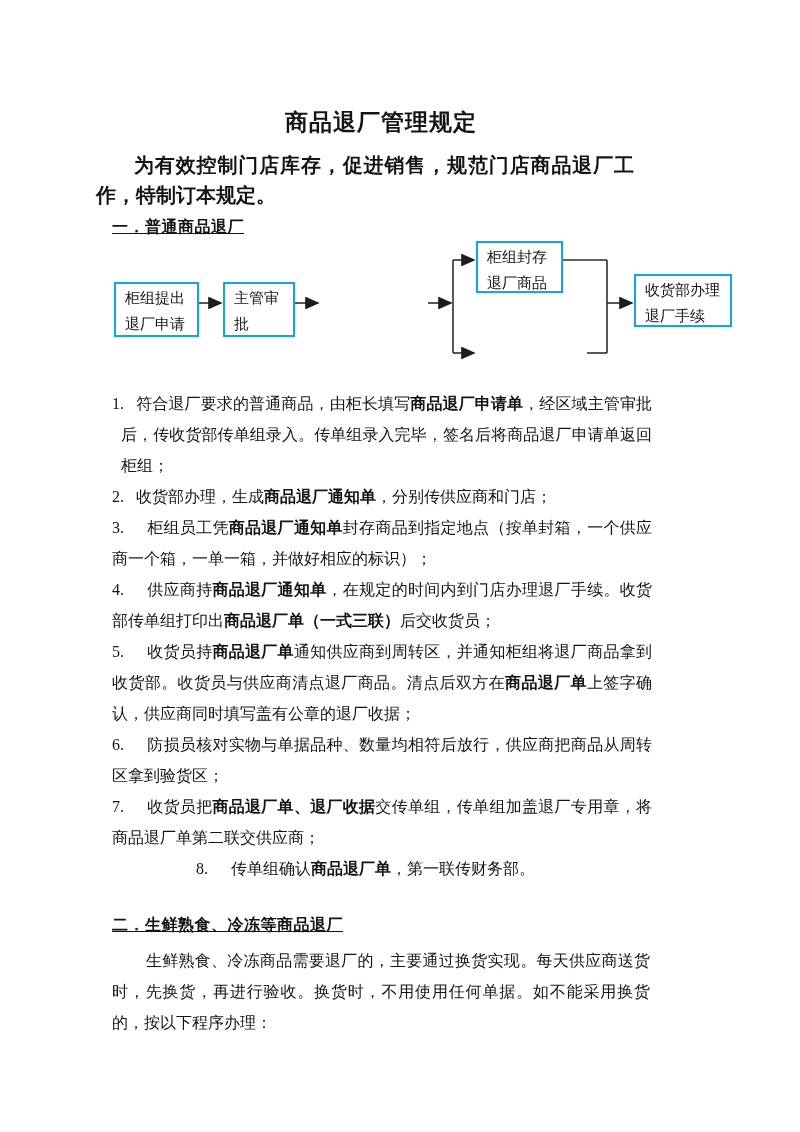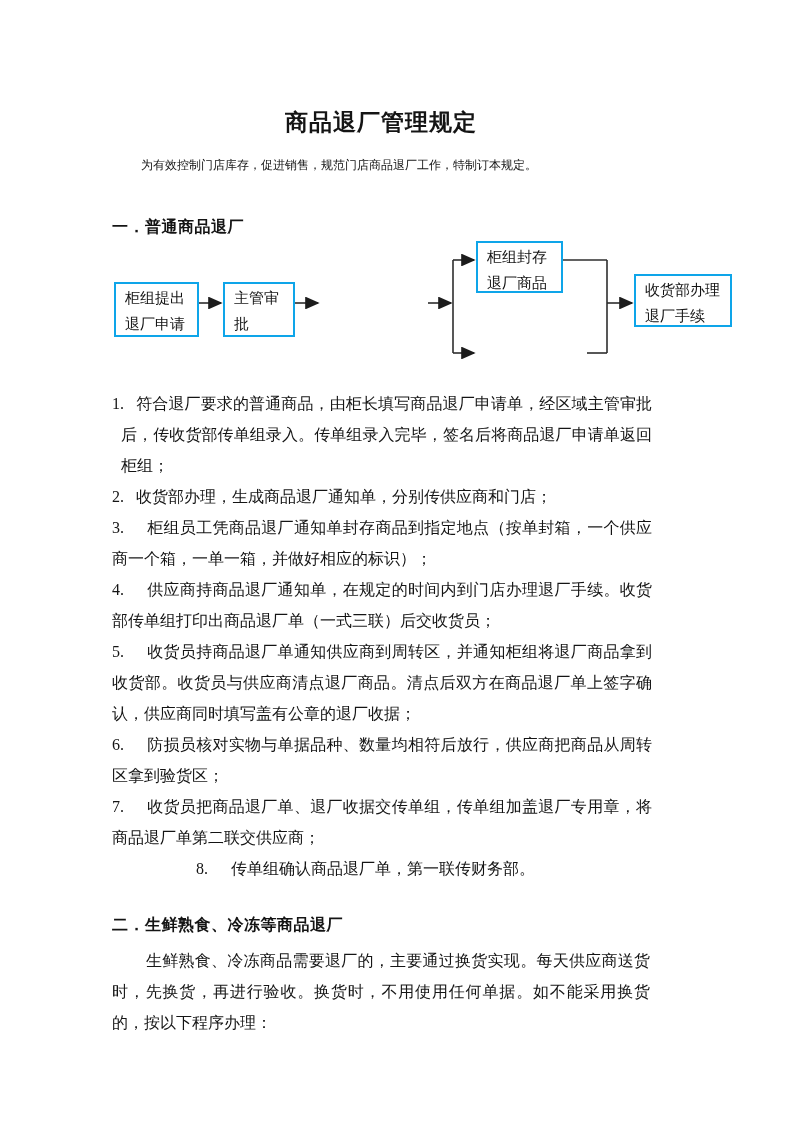--- a/index.html
+++ b/index.html
@@ -25,30 +25,32 @@
     user-select:none;
   }
   .title {
     left:112px; top:106px; width:538px;
     text-align:center;
     font-size:23px; font-weight:bold;
     line-height:34px;
     letter-spacing:1px;
   }
   .intro {
-    left:103px; top:150px; width:538px;
-    font-size:12px; line-height:30px;
+    left:96px; top:150px; width:538px;
+    font-size:20px; line-height:30px;
     text-align:justify;
     text-indent:38px;
+    font-weight:bold;
   }
   .h-sec {
     left:112px; width:538px;
     font-size:16px; font-weight:bold;
     line-height:30px;
     letter-spacing:0.5px;
+    text-decoration:underline;
   }
   .h1 { top:212px; }
   .h2 { top:910px; }
   .flow { left:0; top:238px; width:800px; height:156px; }
   .flow svg { position:absolute; left:0; top:0; }
   .fbox {
     position:absolute;
     border:2px solid #0ea5e9;
     background:#fff;
     box-sizing:border-box;
@@ -67,21 +69,21 @@
   .item.hang { padding-left:9px; text-indent:-9px; }
   .item.hang .num { width:24px; text-indent:0; }
   .item.tabbed .num { width:35px; }
   .item.indent8 { margin-left:84px; text-align:left; }
   .para2 {
     left:112px; top:945px; width:538px;
     font-size:16px; line-height:31px;
     text-align:justify;
     text-indent:34px;
   }
-  b { font-weight:normal; }
+  b { font-weight:bold; }
 </style>
 </head>
 <body>
 
 <div class="page">
 
 
   <div class="layer title">商品退厂管理规定</div>
 
   <div class="layer intro">为有效控制门店库存，促进销售，规范门店商品退厂工作，特制订本规定。</div>

